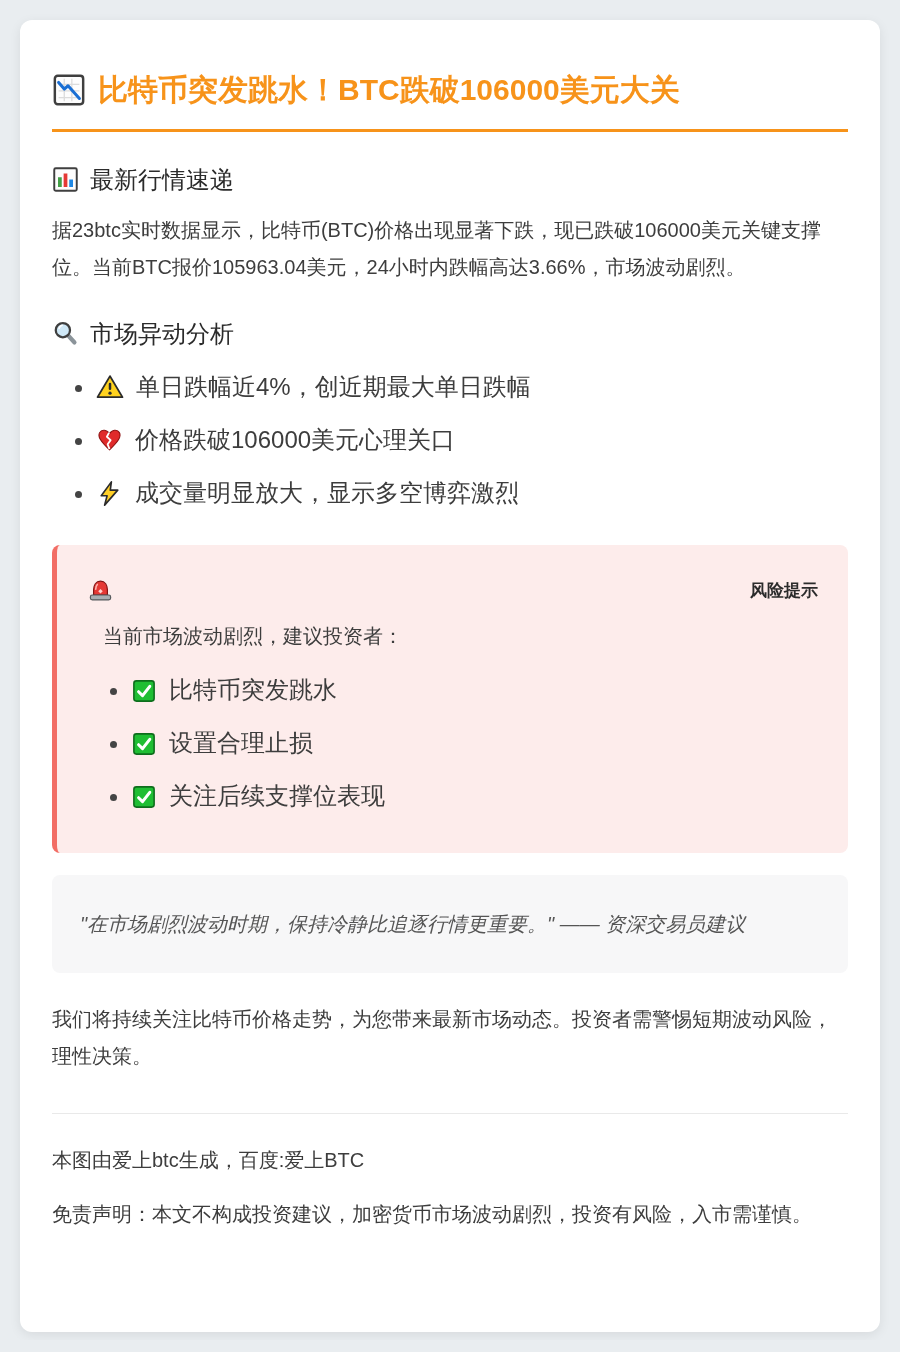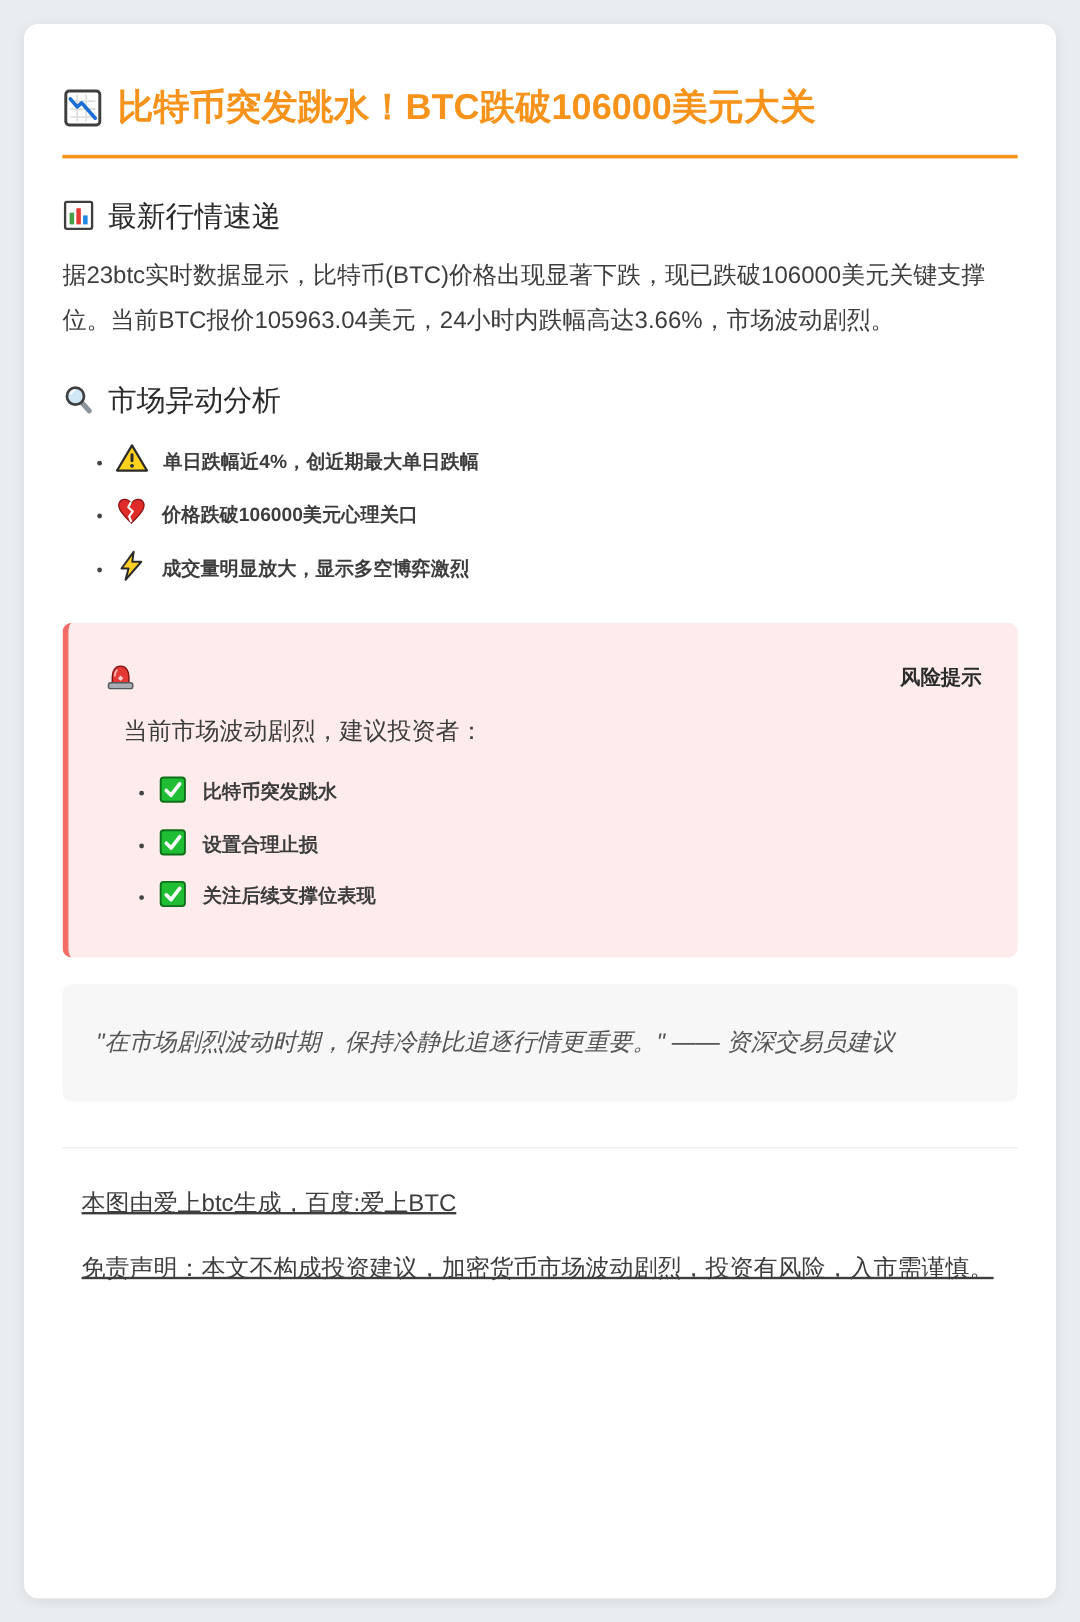--- a/index.html
+++ b/index.html
@@ -51,25 +51,24 @@
     line-height: 1.85;
     color: #3d3d3d;
     margin: 16px 0;
   }
   ul.feature-list {
     margin: 18px 0 26px 0;
     padding-left: 44px;
     list-style: disc;
   }
   ul.feature-list li {
-    font-size: 16px;
+    font-size: 24px;
     line-height: 1.6;
     margin: 15px 0;
     color: #3d3d3d;
-    font-weight: bold;
   }
   ul.feature-list li::marker { color: #444; }
   li .icon { vertical-align: -6px; margin-right: 12px; }
 
   .alert-box {
     background: var(--alert-bg, #fdeceb);
     border-left: 5px solid var(--alert-border, #f26d65);
     border-radius: 8px;
     margin: 32px 0 22px 0;
     padding: 28px 30px 22px 30px;
@@ -100,22 +99,21 @@
 
   hr.footer-divider {
     border: none;
     border-top: 1px solid #e9e9e9;
     margin: 38px 0 28px 0;
   }
   p.footer-text {
     font-size: 20px;
     line-height: 1.8;
     color: #3d3d3d;
-    margin: 18px 16px;
-    text-decoration: underline;
+    margin: 18px 0;
   }
 </style>
 </head>
 <body>
 
 <div class="page">
   <div class="card">
 
     <h1 class="title">
       <span class="icon">
@@ -217,20 +215,21 @@
               </svg>
             </span><span>关注后续支撑位表现</span>
         </li>
       </ul>
     </div>
 
     <div class="quote-box">
       <span>"在市场剧烈波动时期，保持冷静比追逐行情更重要。" —— 资深交易员建议</span>
     </div>
 
+    <p class="body-text">我们将持续关注比特币价格走势，为您带来最新市场动态。投资者需警惕短期波动风险，理性决策。</p>
 
     <hr class="footer-divider">
 
     <p class="footer-text">本图由爱上btc生成，百度:爱上BTC</p>
     <p class="footer-text">免责声明：本文不构成投资建议，加密货币市场波动剧烈，投资有风险，入市需谨慎。</p>
 
   </div>
 </div>
 
 </body></html>

